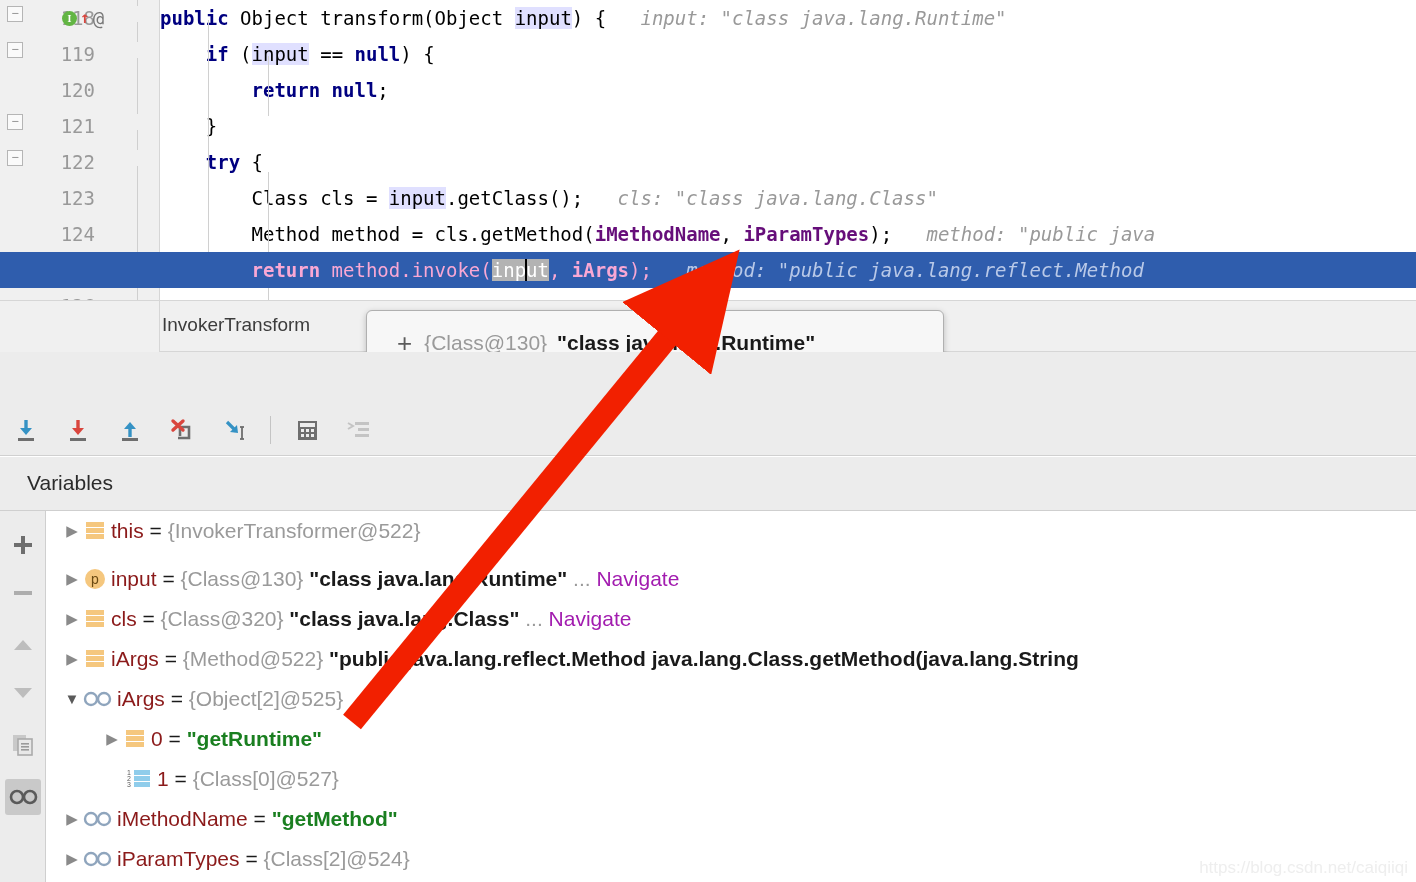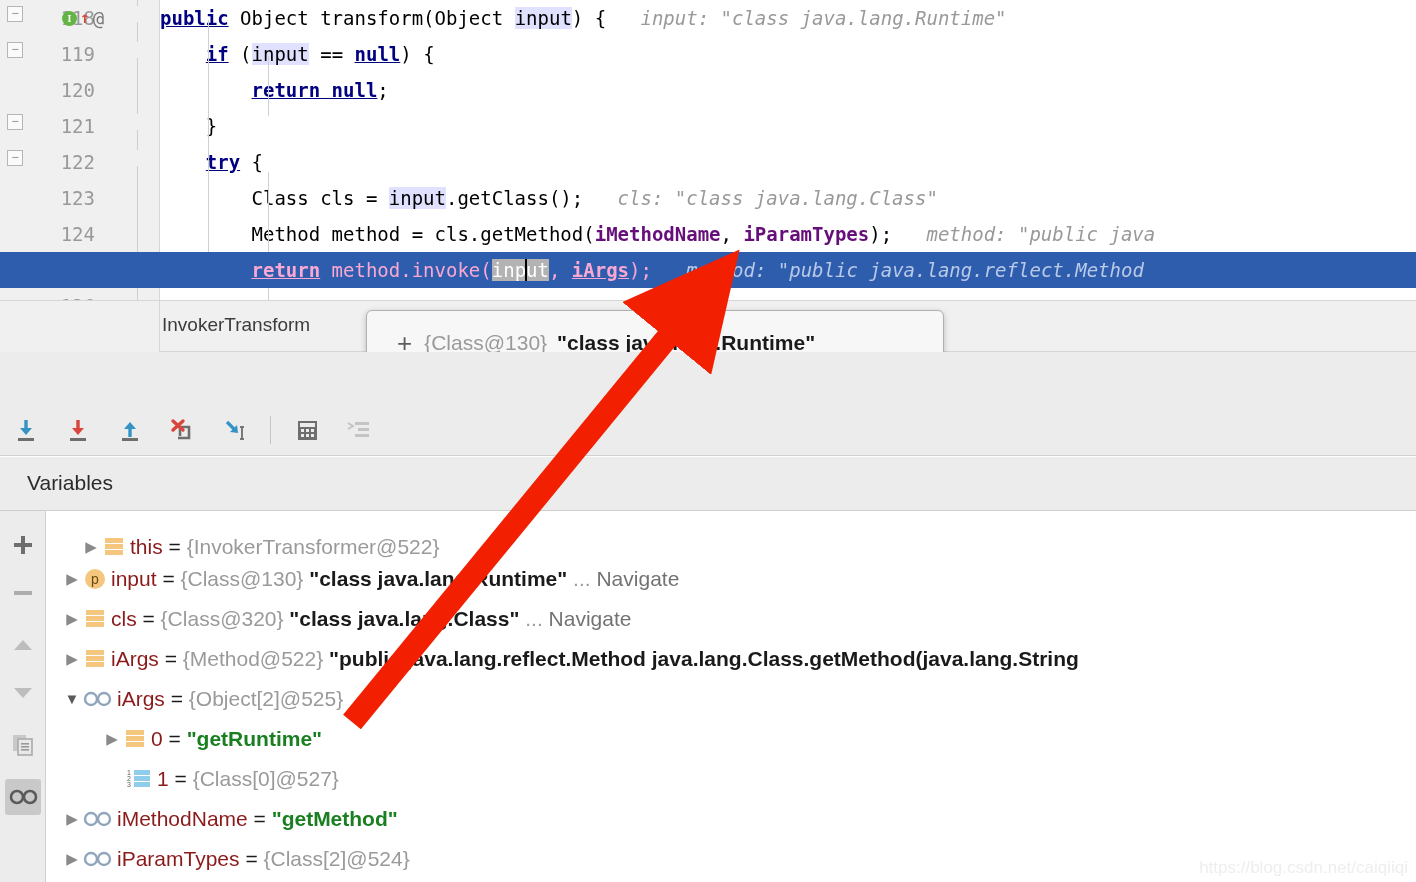--- a/index.html
+++ b/index.html
@@ -57,21 +57,21 @@
   .fold-mark {
     position: absolute; left: 7px; width: 16px; height: 16px;
     border: 1px solid #b5b5b5; background: #fafafa;
     color: #999; font-size: 12px; text-align: center; line-height: 13px;
   }
   .fold-line {
     position: absolute; left: 14px; width: 1px; background: #cfcfcf;
   }
 
   
-  .kw  { color: #000080; font-weight: bold; text-decoration: underline; }
+  .kw  { color: #000080; font-weight: bold; }
   .pl  { color: #000000; }
   .fld { color: #660e7a; font-weight: bold; }
   .hl  { background: #e0e0ff; }
   .hint{ color: #999999; font-style: italic; }
   .indent-guide {
     position: absolute; width: 1px; background: #d0d0d0;
   }
 
   .exec-line {
     position: absolute; left: 0; right: 0; height: 36px;
@@ -187,21 +187,21 @@
     color: #8a8a8a; font-size: 15px; vertical-align: 2px;
   }
   .tri.open { color: #5a5a5a; }
   .tri.blank { color: transparent; }
   .vicon { display: inline-block; width: 28px; vertical-align: -4px; }
   .vname { color: #8b1a1a; }
   .veq   { color: #1a1a1a; }
   .vref  { color: #9a9a9a; }
   .vstr  { color: #1a1a1a; font-weight: bold; }
   .vgreen{ color: #1a7f20; font-weight: bold; }
-  .vnav  { color: #737373; text-align: right; }
+  .vnav  { color: #a21caf; text-align: right; }
   .vdots { color: #9a9a9a; }
 
   
   .red-arrow { position: absolute; left: 0; top: 0; pointer-events: none; }
 
   
   .watermark {
     position: absolute; right: 8px; bottom: 4px;
     color: #eeeeee; font-size: 17px;
     font-family: "Liberation Sans", sans-serif;
@@ -396,21 +396,21 @@
     <div class="rail-btn active" style="top:268px">
       <svg width="30" height="26" viewBox="0 0 30 26">
         <circle cx="9" cy="13" r="6" fill="none" stroke="#5a5a5a" stroke-width="2.6"></circle>
         <circle cx="22" cy="13" r="6" fill="none" stroke="#5a5a5a" stroke-width="2.6"></circle>
         <path d="M15 13 L16 13" stroke="#5a5a5a" stroke-width="2.6"></path>
       </svg>
     </div>
   </div>
 
   <div class="vars-tree" id="vars-tree">
-      <div class="var-row" style="top: 16px; left: 14px; margin-left: 19px;"><span class="tri">▶</span><span class="vicon" style="width: 28px;"><svg width="24" height="22" viewBox="0 0 24 22">
+      <div class="var-row" style="top: 0; left: 14px;"><span class="tri">▶</span><span class="vicon" style="width: 28px;"><svg width="24" height="22" viewBox="0 0 24 22">
             <rect x="3" y="2" width="18" height="5" fill="#f5c77e"></rect>
             <rect x="3" y="8" width="18" height="5" fill="#f5c77e"></rect>
             <rect x="3" y="14" width="18" height="5" fill="#f5c77e"></rect>
           </svg></span><span class="vname">this</span><span class="veq"> = </span><span class="vref">{InvokerTransformer@522}</span></div>
       <div class="var-row" style="top: 48px; left: 14px;"><span class="tri">▶</span><span class="vicon" style="width: 28px;"><svg width="24" height="22" viewBox="0 0 24 22">
             <circle cx="12" cy="11" r="10" fill="#f5c77e"></circle>
             <text x="12" y="16" text-anchor="middle" font-size="14" fill="#6b4a12" font-family="&quot;Liberation Sans&quot;, sans-serif">p</text>
           </svg></span><span class="vname">input</span><span class="veq"> = </span><span class="vref">{Class@130}</span><span> </span><span class="vstr">"class java.lang.Runtime"</span><span class="vdots"> ... </span><span class="vnav">Navigate</span></div>
       <div class="var-row" style="top: 88px; left: 14px;"><span class="tri">▶</span><span class="vicon" style="width: 28px;"><svg width="24" height="22" viewBox="0 0 24 22">
             <rect x="3" y="2" width="18" height="5" fill="#f5c77e"></rect>

